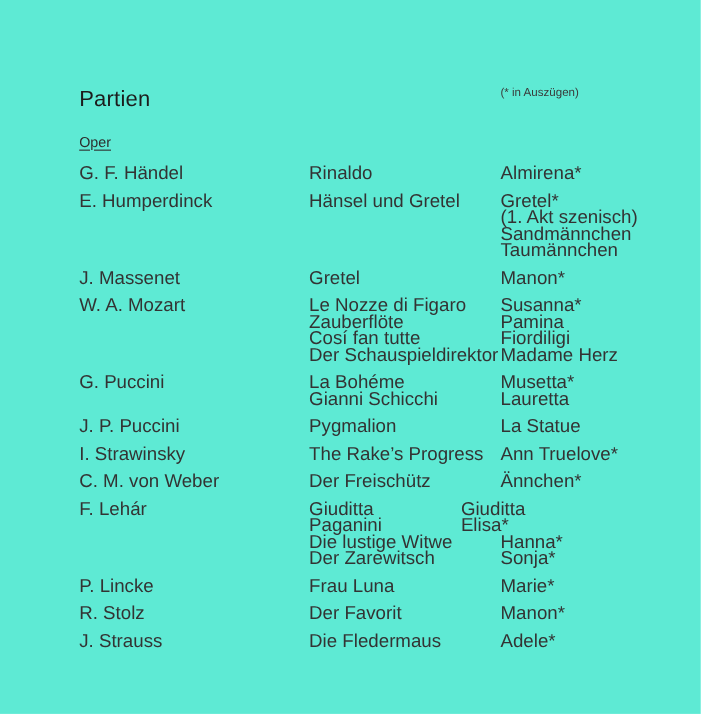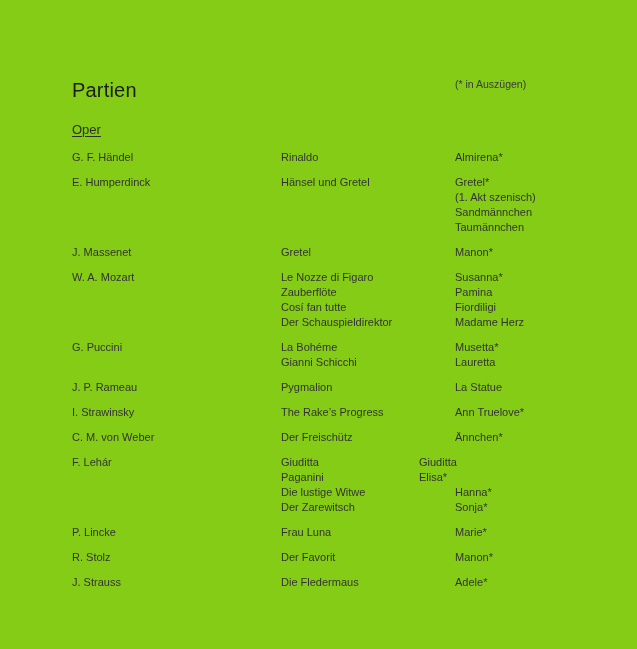--- a/index.html
+++ b/index.html
@@ -5,21 +5,21 @@
   * { margin: 0; padding: 0; box-sizing: border-box; }
   html, body { background: #ffffff; }
   body {
     width: 637px; height: 649px;
     font-family: "Liberation Sans", sans-serif;
     overflow: hidden;
   }
   .page {
     position: relative;
     width: 637px; height: 649px;
-    background: #84cc16;
+    background: #5eead4;
     padding: 78px 0 0 72px;
     color: #333333;
     overflow: hidden;
   }
   .title-row { position: relative; height: 24px; margin-bottom: 20px; }
   .doc-title {
     font-size: 20px; line-height: 24px; font-weight: 400;
     color: #1c1c1c; letter-spacing: 0.2px;
   }
   .note {
@@ -31,21 +31,21 @@
     margin-bottom: 13px;
     text-decoration: underline;
     text-underline-offset: 2px;
     color: #2e2e2e;
     font-weight: 400;
   }
   .section + .section .section-heading { margin-top: 10px; }
   .row {
     position: relative;
     margin-bottom: 10px;
-    font-size: 11px; line-height: 15px;
+    font-size: 17px; line-height: 15px;
   }
   .cell { position: absolute; top: 0; }
   .cell-composer { left: 0; }
   .cell-works    { left: 209px; }
   .cell-roles    { left: 383px; }
   .line { height: 15px; white-space: nowrap; }
   .line.inner { margin-left: -36px; }
 </style>
 </head>
 <body>
@@ -119,21 +119,21 @@
             <div class="line">La Bohéme</div>
             <div class="line">Gianni Schicchi</div>
           </div>
           <div class="cell cell-roles">
             <div class="line">Musetta*</div>
             <div class="line">Lauretta</div>
           </div>
         </div>
         <div class="row" style="height: 15px;">
           <div class="cell cell-composer">
-            <div class="line">J. P. Rameau</div>
+            <div class="line">J. P. Puccini</div>
           </div>
           <div class="cell cell-works">
             <div class="line">Pygmalion</div>
           </div>
           <div class="cell cell-roles">
             <div class="line">La Statue</div>
           </div>
         </div>
         <div class="row" style="height: 15px;">
           <div class="cell cell-composer">

